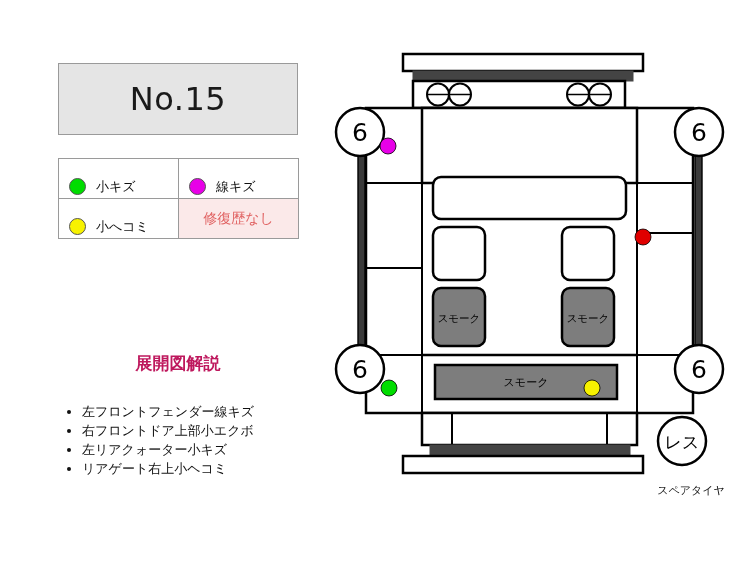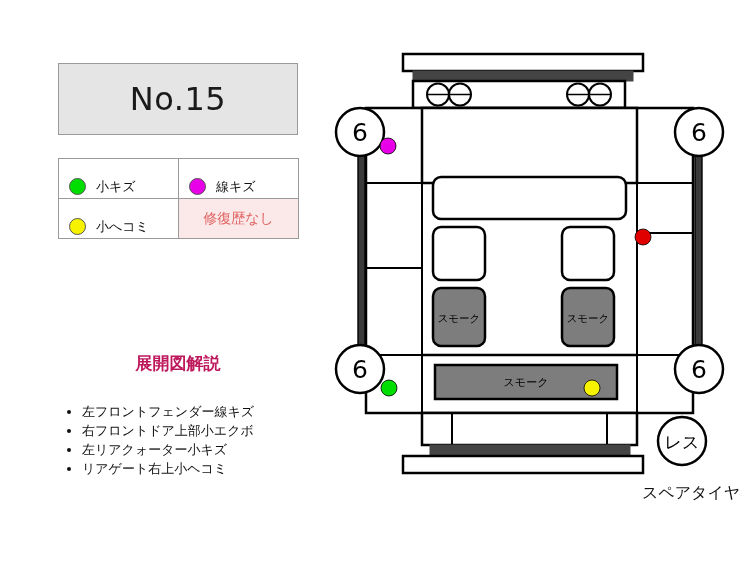--- a/index.html
+++ b/index.html
@@ -48,21 +48,21 @@
     position:absolute;left:64px;top:402px;width:260px;
     margin:0;padding:0 0 0 18px;list-style:disc;
   }
   .notes li{font-size:13px;color:#111;line-height:19px;}
 
   
   .diag{position:absolute;left:330px;top:45px;width:400px;height:470px;}
   .diag svg{display:block;}
   .sparelabel{
     position:absolute;left:636px;top:483px;width:110px;text-align:center;
-    font-size:16px;color:#111;
+    font-size:11px;color:#111;
   }
 </style>
 </head>
 <body>
 
 <div id="root">
 
   <div class="no-box">
     <span>No.15</span>
   </div>

